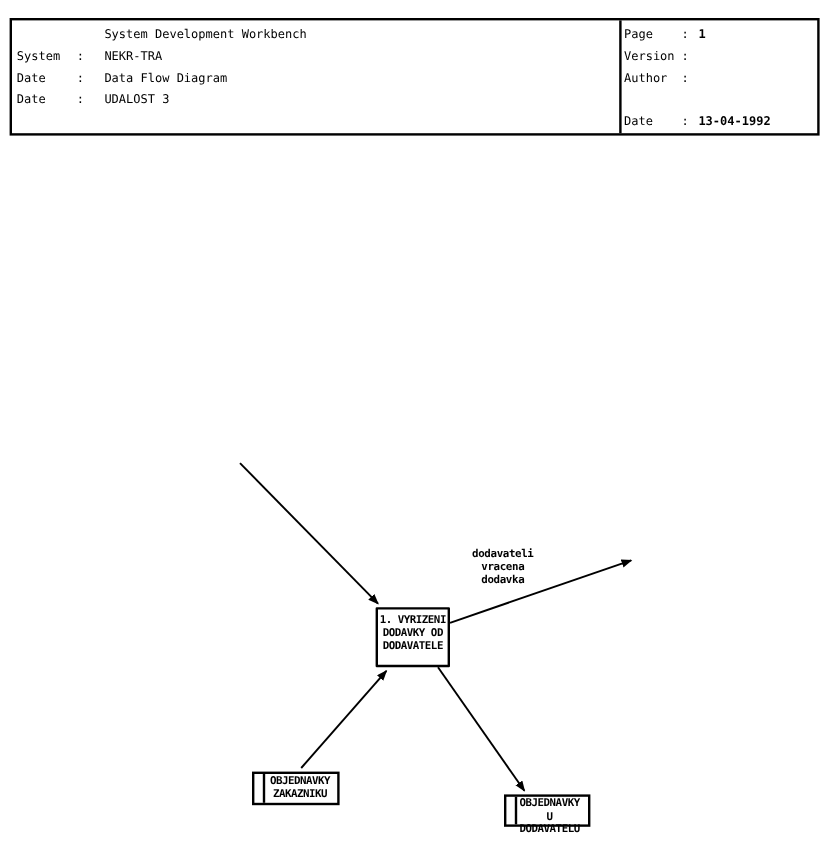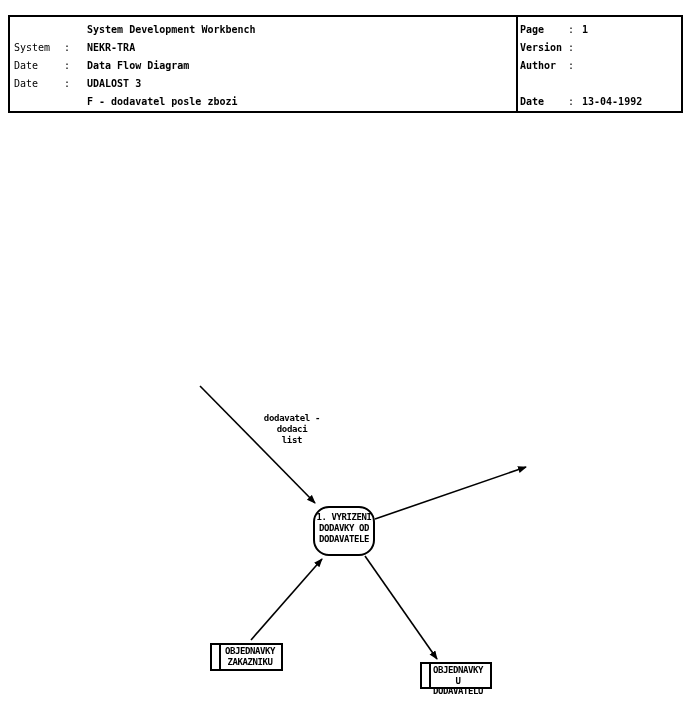--- a/index.html
+++ b/index.html
@@ -5,28 +5,28 @@
   html,body{margin:0;padding:0;background:#ffffff;}
   .page{position:relative;width:690px;height:711px;background:#fff;overflow:hidden;
         font-family:"DejaVu Sans Mono","Liberation Mono",monospace;color:#000;}
   
   .hdr{position:absolute;left:8px;top:15px;width:671px;height:94px;border:2px solid #000;}
   .hdr-divider{position:absolute;left:506px;top:0;width:2px;height:100%;background:#000;}
   .hrow{position:absolute;left:0;width:100%;height:16px;font-size:10px;line-height:14px;white-space:nowrap;}
   .r1{top:6px}.r2{top:24px}.r3{top:42px}.r4{top:60px}.r5{top:78px}
   .hl{position:absolute;left:4px;}
   .hc{position:absolute;left:54px;}
-  .hv{position:absolute;left:77px;font-weight:bold;}
-  .hl2{position:absolute;left:510px;font-weight:bold;}
+  .hv{position:absolute;left:77px;font-weight:normal;}
+  .hl2{position:absolute;left:510px;}
   .hc2{position:absolute;left:558px;}
   .hv2{position:absolute;left:572px;font-weight:bold;}
   
   .flows-svg{position:absolute;left:0;top:0;width:690px;height:711px;pointer-events:none;}
   .process{position:absolute;left:313px;top:506px;width:62px;height:50px;
-           border:2px solid #000;border-radius:16px;background:#fff;box-sizing:border-box;
+           border:2px solid #000;border-radius:1px;background:#fff;box-sizing:border-box;
            padding-top:4px;text-align:center;font-size:9px;font-weight:bold;
            line-height:11px;letter-spacing:-0.4px;white-space:nowrap;}
   .flow-label{position:absolute;width:100px;text-align:center;font-size:9px;font-weight:bold;
               line-height:11px;letter-spacing:-0.3px;}
   .flow-label-in{left:242px;top:413px;}
   .flow-label-out{left:369px;top:457px;}
   .store{position:absolute;border:2px solid #000;background:#fff;box-sizing:border-box;}
   .store-a{left:210px;top:643px;width:73px;height:28px;}
   .store-b{left:420px;top:662px;width:72px;height:27px;}
   .store-vline{position:absolute;left:7px;top:0;width:2px;height:100%;background:#000;}
@@ -69,21 +69,20 @@
       <span class="hv2"></span>
     </div>
 
     <div class="hrow r4">
       <span class="hl">Date</span>
       <span class="hc">:</span>
       <span class="hv">UDALOST 3</span>
     </div>
 
     <div class="hrow r5">
-      <span class="hv">F - dodavatel posle zbozi</span>
       <span class="hl2">Date</span>
       <span class="hc2">:</span>
       <span class="hv2">13-04-1992</span>
     </div>
   </div>
 
   <svg class="flows-svg" viewBox="0 0 690 711" xmlns="http://www.w3.org/2000/svg">
     <defs>
       <marker id="ah" markerWidth="10" markerHeight="8" refX="8" refY="3.5" orient="auto" markerUnits="userSpaceOnUse">
         <path d="M0,0 L9,3.5 L0,7 Z" fill="#000"></path>
@@ -94,24 +93,24 @@
     <line x1="251" y1="640" x2="322" y2="559" stroke="#000" stroke-width="1.6" marker-end="url(#ah)"></line>
     <line x1="365" y1="556" x2="437" y2="659" stroke="#000" stroke-width="1.6" marker-end="url(#ah)"></line>
   </svg>
 
   <div class="process">
     <span class="ln">1. VYRIZENI</span>
     <span class="ln">DODAVKY OD</span>
     <span class="ln">DODAVATELE</span>
   </div>
 
-  <div class="flow-label flow-label-in">
-    <span class="ln">dodavatel -</span>
-    <span class="ln">dodaci</span>
-    <span class="ln">list</span>
+  <div class="flow-label flow-label-out">
+    <span class="ln">dodavateli</span>
+    <span class="ln">vracena</span>
+    <span class="ln">dodavka</span>
   </div>
 
   <div class="store store-a">
     <div class="store-vline"></div>
   </div>
   <div class="store-text store-text-a">
     <span class="ln">OBJEDNAVKY</span>
     <span class="ln">ZAKAZNIKU</span>
   </div>
 

